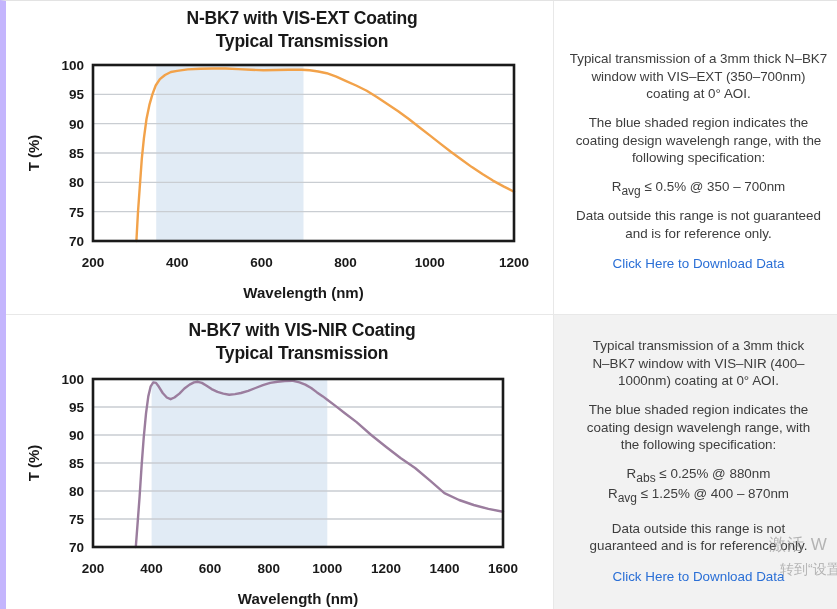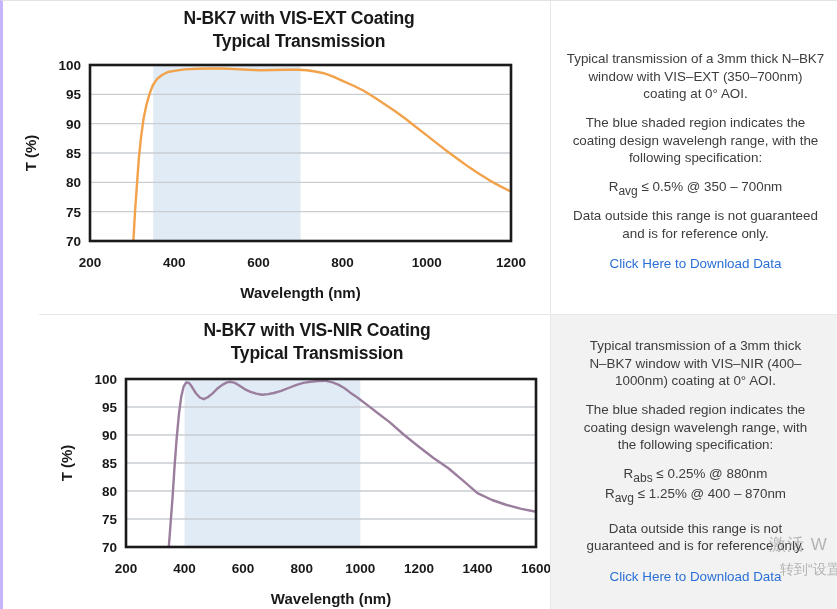--- a/index.html
+++ b/index.html
@@ -2,26 +2,26 @@
 <html><head>
 <meta charset="utf-8">
 <style>
   html,body{margin:0;padding:0;}
   body{
     width:837px;height:609px;overflow:hidden;background:#fff;
     font-family:"Liberation Sans",sans-serif;position:relative;
   }
   .root{
     width:837px;height:609px;box-sizing:border-box;
-    border-top:1px solid #e3e3e3;border-left:3px solid #c4b5fd;
+    border-top:1px solid #e3e3e3;border-left:6px solid #c4b5fd;
     display:grid;grid-template-columns:547px 290px;grid-template-rows:313px 296px;
     background:#fff;overflow:hidden;
   }
   .chart-panel{position:relative;background:#fff;overflow:hidden;}
-  .chart-panel.row2{border-top:1px solid #e8e8e8;margin-left:36px;}
+  .chart-panel.row2{border-top:1px solid #e8e8e8;}
   .chart-title-wrap{position:absolute;top:6px;left:0;right:0;padding-left:45px;text-align:center;}
   .chart-panel.row2 .chart-title-wrap{top:4px;}
   .chart-title,.chart-subtitle{
     font-size:17.5px;font-weight:bold;color:#191919;line-height:1.32;letter-spacing:-0.2px;
   }
   svg.chart{position:absolute;left:0;top:0;}
   .tick{font-size:13.5px;font-weight:bold;fill:#191919;}
   .axis-label{font-size:15px;font-weight:bold;fill:#191919;}
   .info-panel{
     box-sizing:border-box;text-align:center;color:#3d3d3d;

